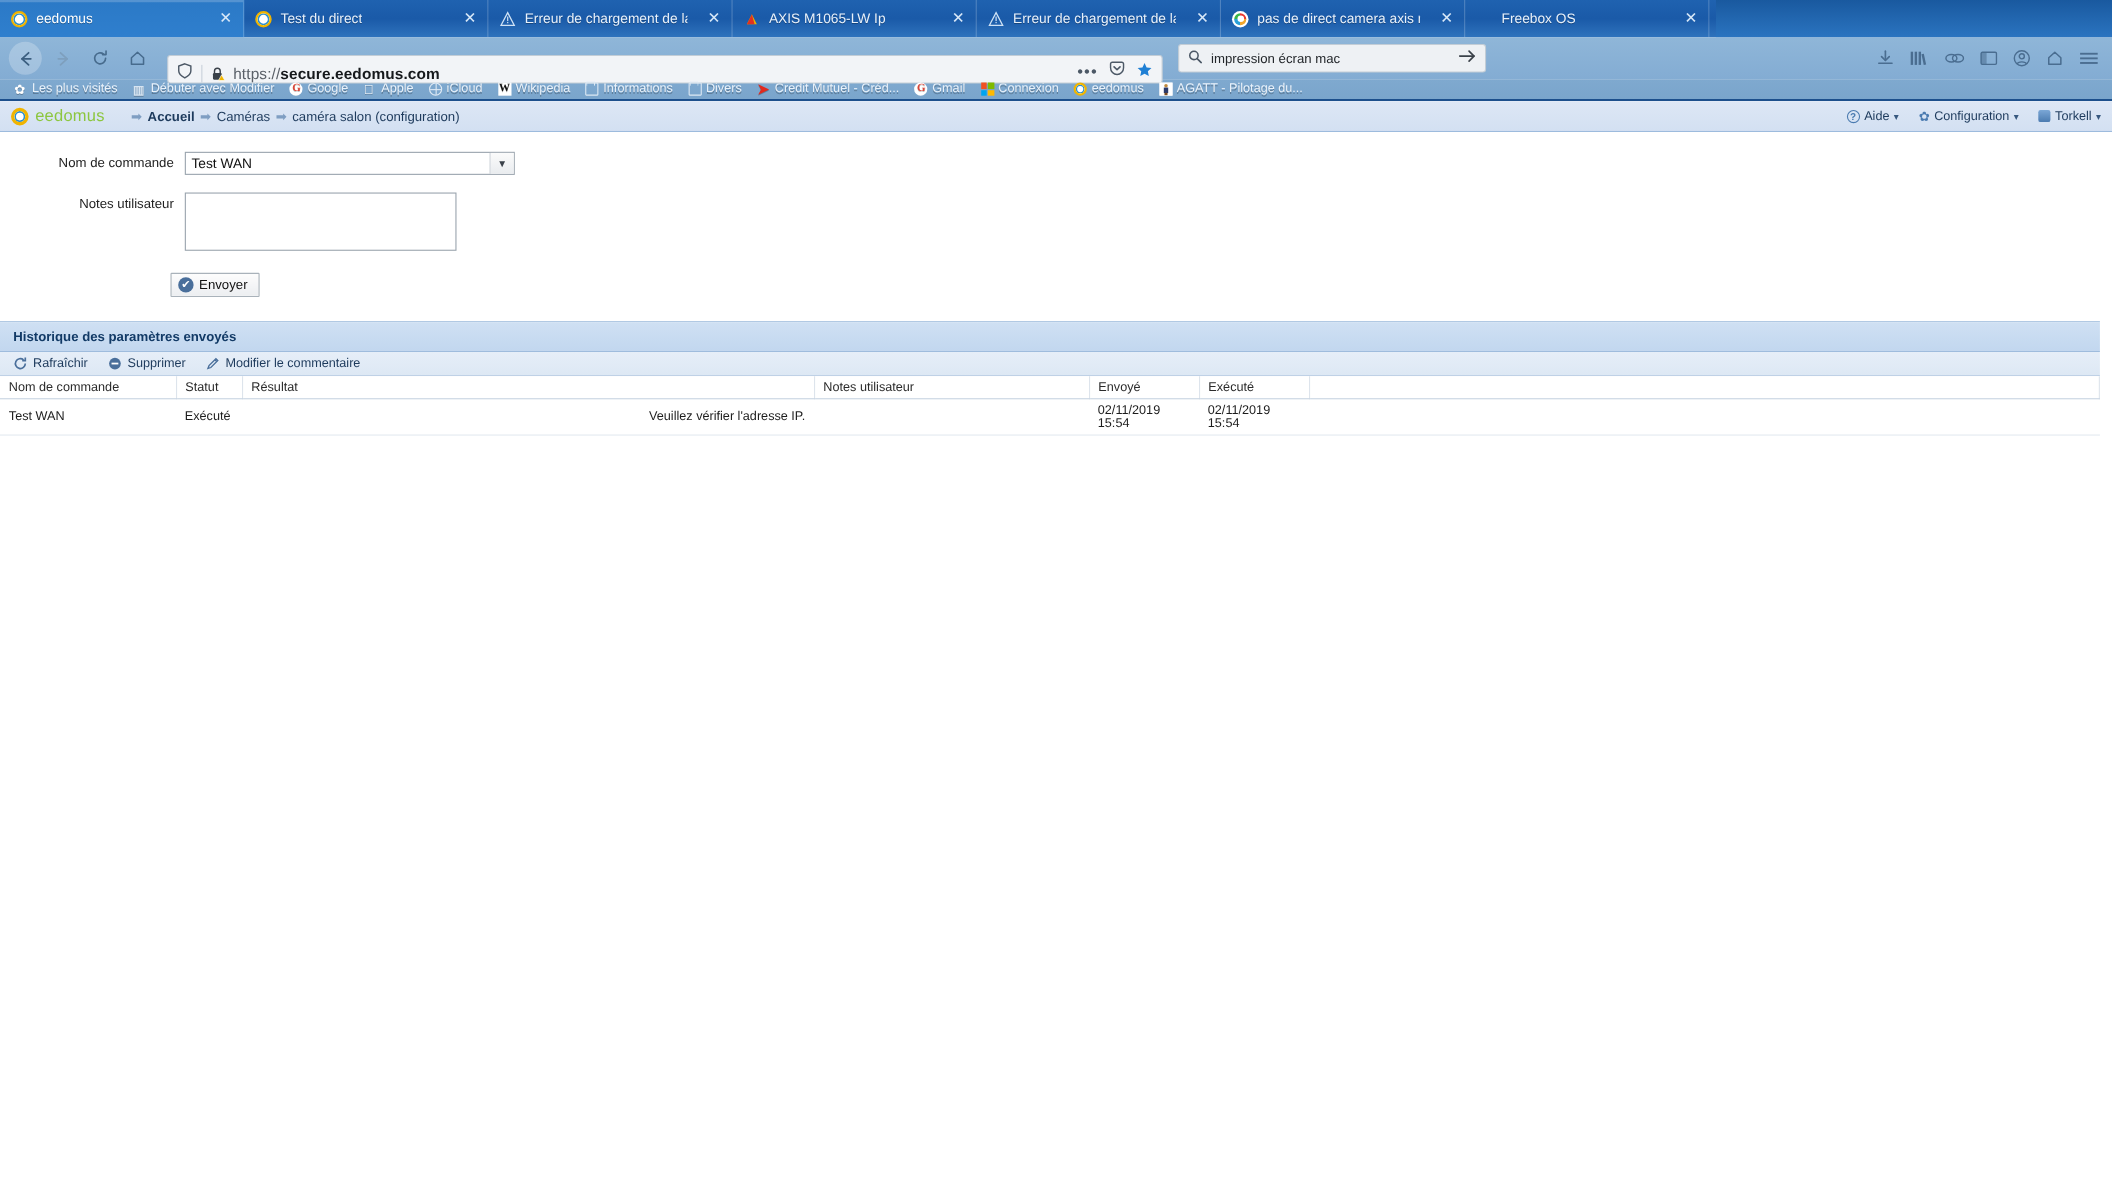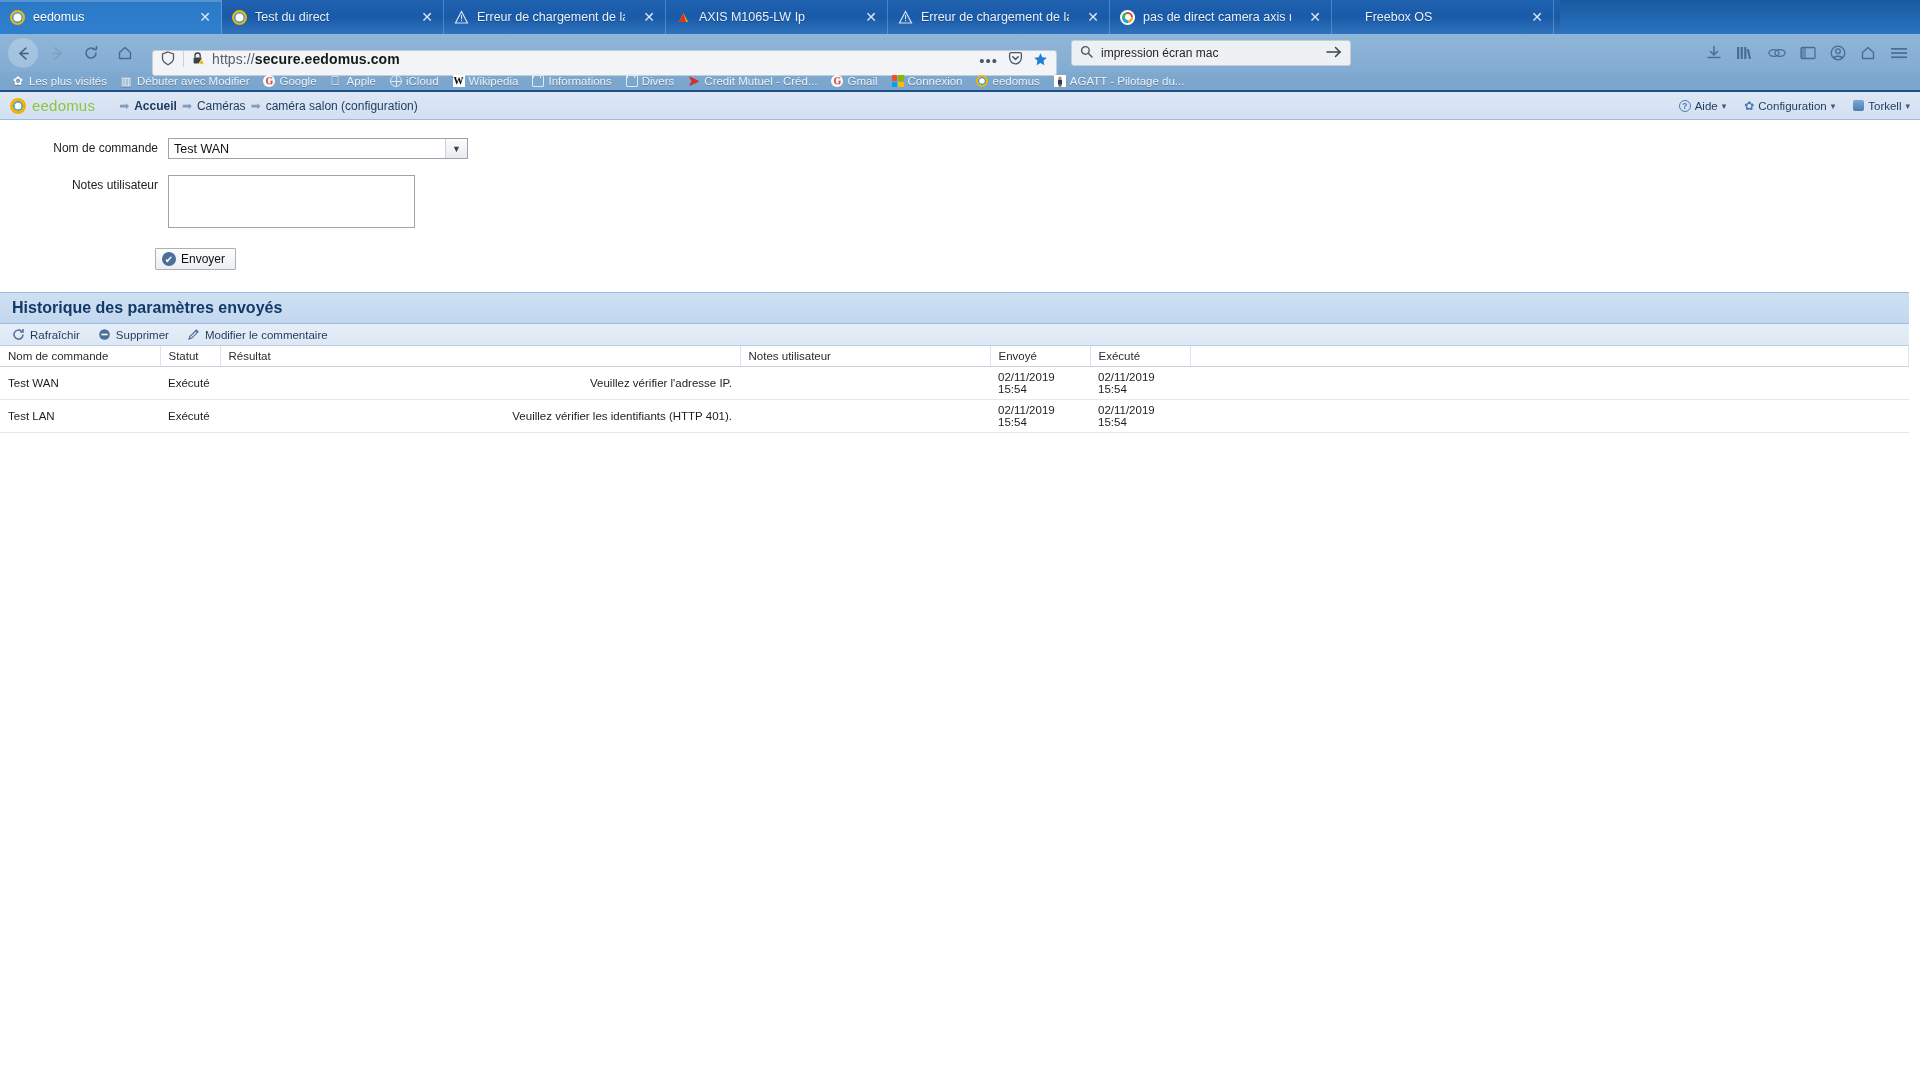--- a/index.html
+++ b/index.html
@@ -86,21 +86,21 @@
     width: 30px; height: 30px; display:flex; align-items:center; justify-content:center;
     color:#476b8d; border-radius:50%;
   }
   .navbtn.back { background: rgba(255,255,255,.24); color:#3c5f80; }
   .navbtn.fwd { color:#7e9fbd; }
 
   .urlbar {
     flex: 0 0 905px;
     height: 26px; margin-left: 8px;
     background:#f2f4f7; border:1px solid #c3cdd6; border-radius:3px;
-    display:flex; align-items:flex-start; gap:0px; padding: 0 6px;
+    display:flex; align-items:flex-end; gap:0px; padding: 0 6px;
     position: relative;
     margin-top: 20px;
   }
   .urlbar .shield { color:#4c5866; font-size:14px; padding:0 8px 0 2px; }
   .urlbar .divider { width:1px; height:16px; background:#c9d1da; }
   .urlbar .lockwrap{ display:flex; align-items:center; padding:0 7px; position:relative;}
   .urltext { font-size: 14px; color:#2b2f33; letter-spacing:.1px; }
   .urltext b { font-weight: 700; color:#16191c; }
   .urltext .dim { color:#5a6068; }
   .urlbar .right-icons{ margin-left:auto; display:flex; align-items:center; gap:10px; padding-right:2px;}
@@ -203,21 +203,21 @@
     display:inline-flex; align-items:center; gap:5px;
     border:1px solid #a9b2ba; background:linear-gradient(180deg,#fdfdfd,#eceef1);
     padding: 3px 10px 3px 6px; font-size:12px; color:#111; border-radius:1px;
   }
   .chk { width:14px;height:14px;border-radius:50%;background:#4a6f9b;color:#fff;font-size:10px;display:flex;align-items:center;justify-content:center; }
 
   .panel { margin-top: 22px; border-top:1px solid #9fbcdd; }
   .panel-title {
     background: linear-gradient(180deg,#cfe0f3 0%, #c2d7ef 100%);
     border-bottom:1px solid #9fbcdd;
-    font-size:16px; font-weight:700; color:#123a66; padding:6px 12px;
+    font-size:12px; font-weight:700; color:#123a66; padding:6px 12px;
   }
   .panel-tools {
     background: linear-gradient(180deg,#e6eef8 0%, #dde8f4 100%);
     border-bottom:1px solid #b9cde4;
     display:flex; align-items:center; gap:18px; padding:4px 12px; font-size:11.5px; color:#1d3a5c;
   }
   .tool{ display:flex; align-items:center; gap:5px; }
   .tool .ti{ width:13px;height:13px;display:flex;align-items:center;justify-content:center;color:#4a6f9b;font-size:12px; }
 
   table.hist { width:100%; border-collapse: collapse; }
@@ -605,28 +605,19 @@
           <tbody>
             <tr>
               <td>Test WAN</td>
               <td>Exécuté</td>
               <td class="ta-r">Veuillez vérifier l'adresse IP.</td>
               <td class="ta-r"></td>
               <td>02/11/2019 15:54</td>
               <td>02/11/2019 15:54</td>
               <td></td>
             </tr>
-            <tr>
-              <td>Test LAN</td>
-              <td>Exécuté</td>
-              <td class="ta-r">Veuillez vérifier les identifiants (HTTP 401).</td>
-              <td class="ta-r"></td>
-              <td>02/11/2019 15:54</td>
-              <td>02/11/2019 15:54</td>
-              <td></td>
-            </tr>
           </tbody>
         </table>
       </div>
 
     </div>
   </div>
 </div>
 
 </body></html>

